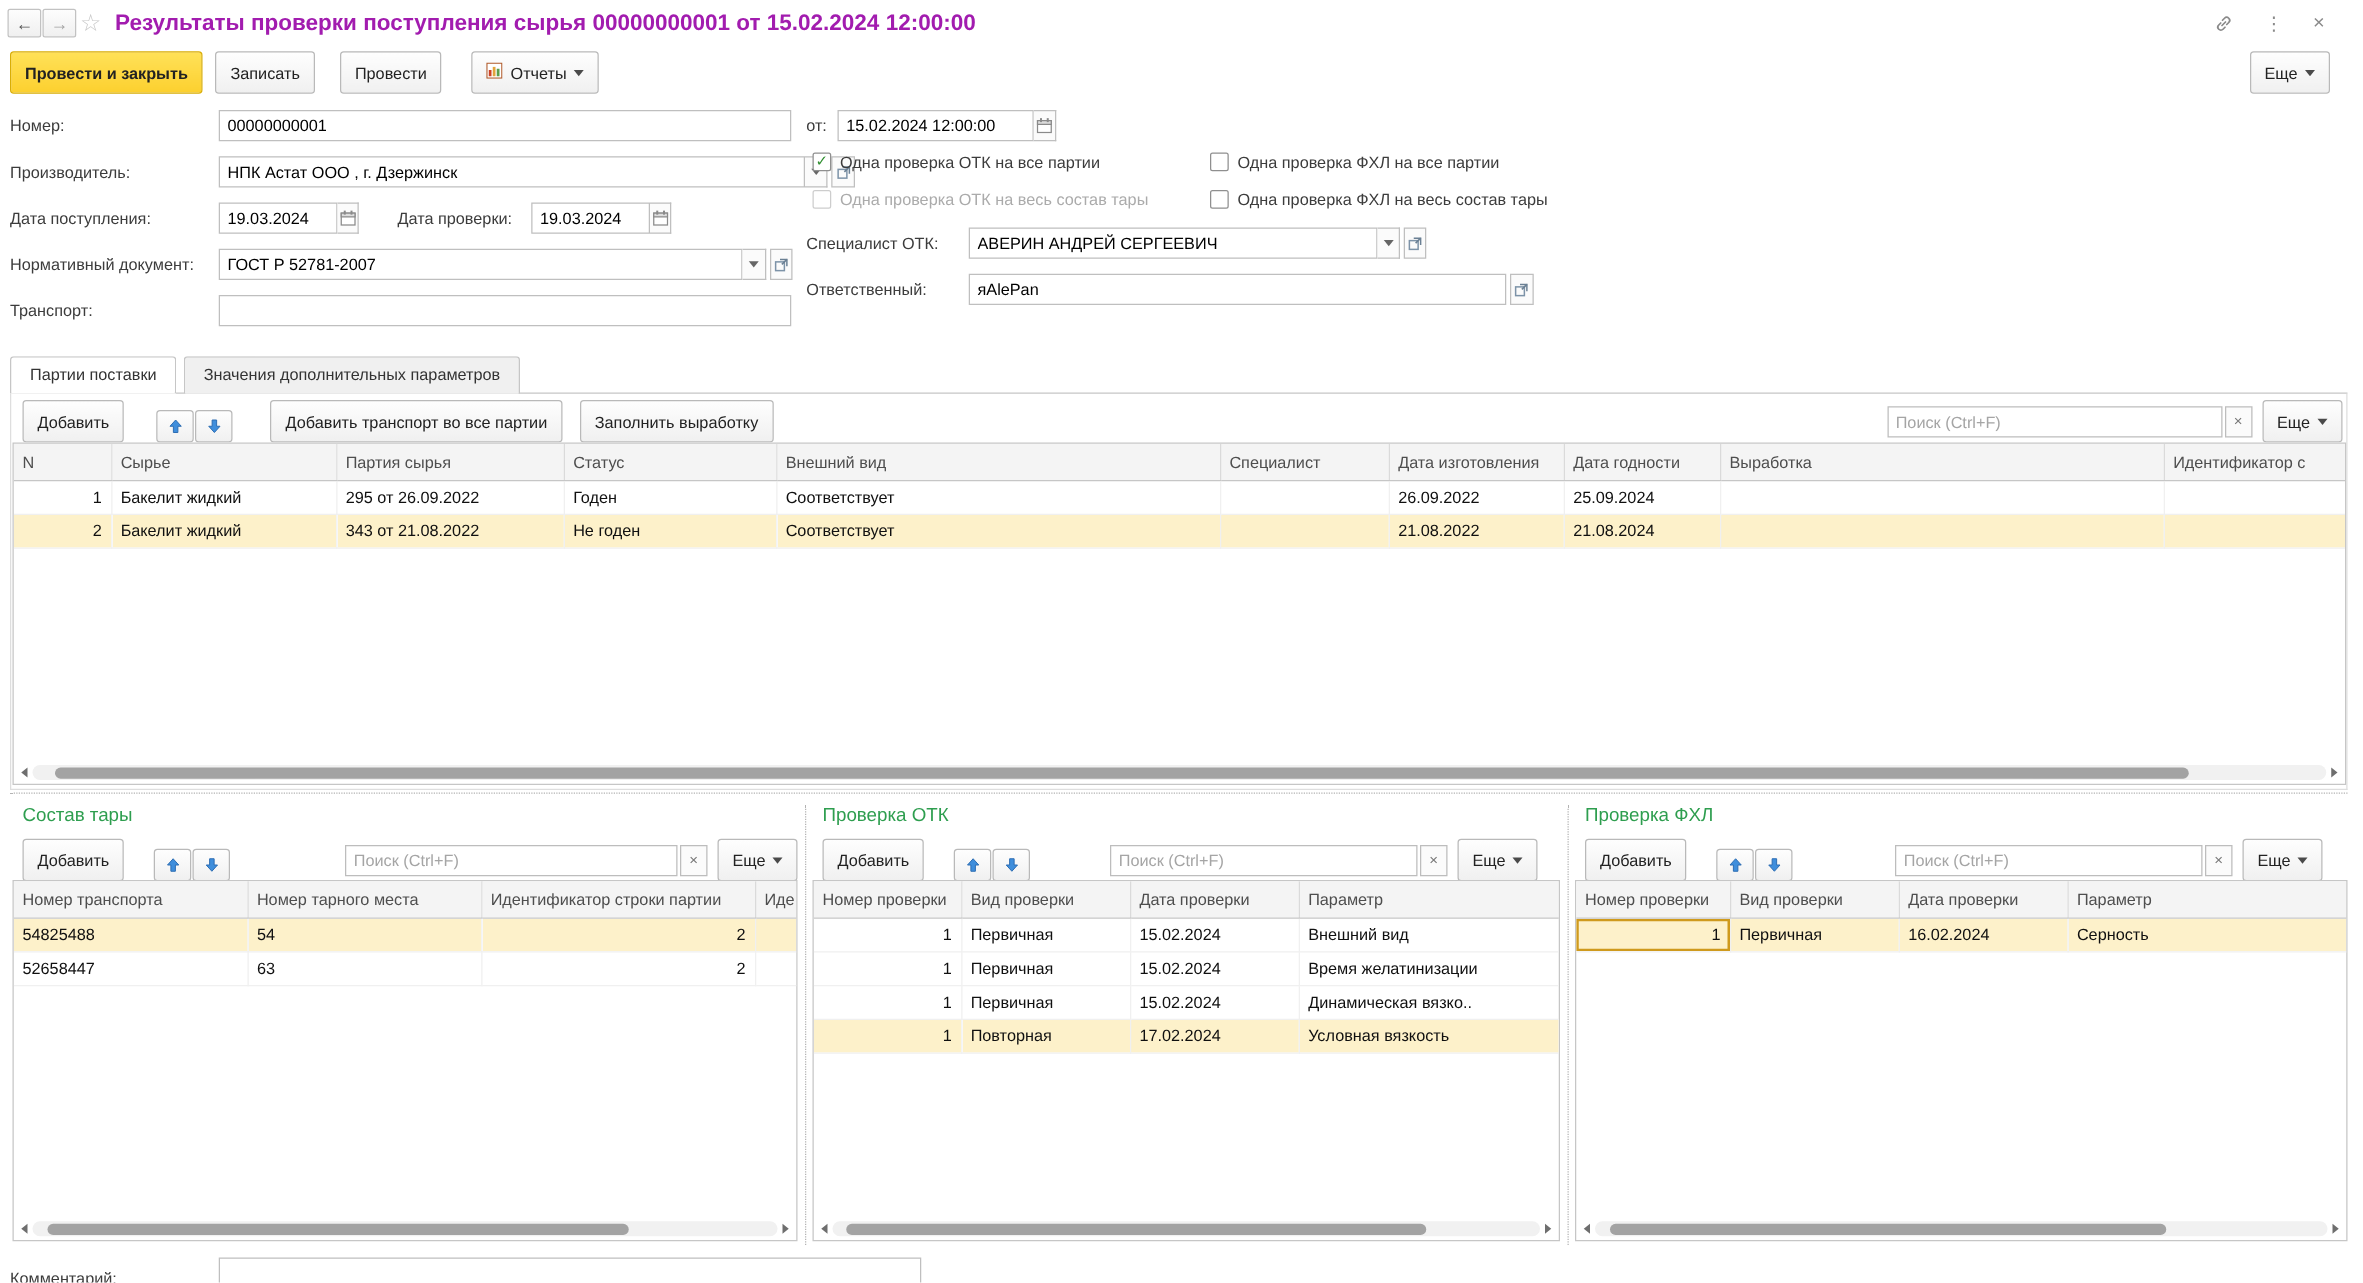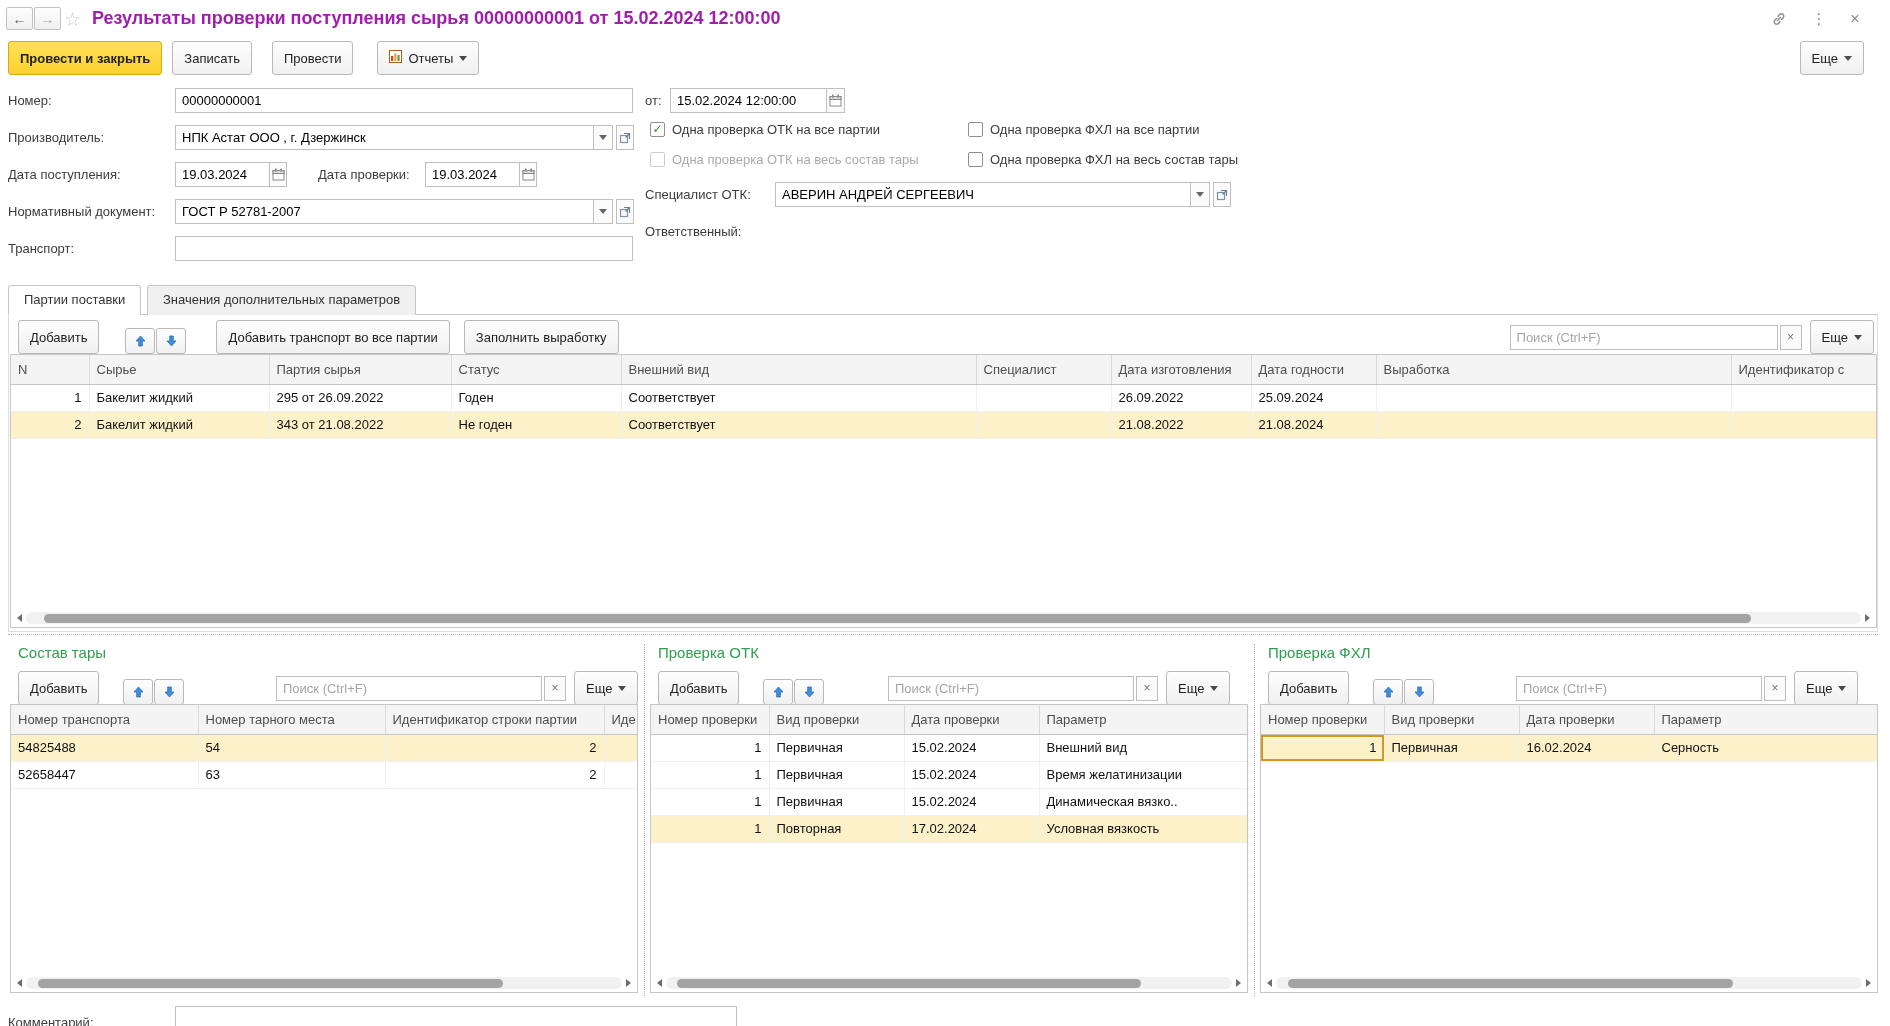--- a/index.html
+++ b/index.html
@@ -158,21 +158,21 @@
         <svg width="13" height="13" viewBox="0 0 13 13">
           <rect x="1" y="2.5" width="11" height="9.5" fill="#fff" stroke="#8a8a8a"></rect>
           <rect x="1" y="2.5" width="11" height="3" fill="#dcdcdc" stroke="#8a8a8a"></rect>
           <rect x="3" y="0.5" width="1.6" height="3.2" fill="#8a8a8a"></rect>
           <rect x="8.4" y="0.5" width="1.6" height="3.2" fill="#8a8a8a"></rect>
         </svg>
       </span>
   </div>
 
   <div class="lbl" style="left:8px; top:125px">Производитель:</div>
-  <div class="fld" style="left:175px; top:125px; width:459px">
+  <div class="fld" style="left:175px; top:125px; width:509px">
     <input value="НПК Астат ООО , г. Дзержинск" style="">
     <span class="sqbtn">
         <span class="ddc"></span>
       </span>
     <span class="sqbtn sep">
         <svg width="12" height="12" viewBox="0 0 12 12" fill="none">
           <rect x="1.5" y="3.5" width="7" height="7" stroke="#7d93a8" stroke-width="1.2"></rect>
           <path d="M5 1.5h5.5V7" stroke="#6b8094" stroke-width="1.2"></path>
           <path d="M10.5 1.5L6.5 5.5" stroke="#6b8094" stroke-width="1.3"></path>
         </svg>
@@ -217,21 +217,21 @@
         <svg width="13" height="13" viewBox="0 0 13 13">
           <rect x="1" y="2.5" width="11" height="9.5" fill="#fff" stroke="#8a8a8a"></rect>
           <rect x="1" y="2.5" width="11" height="3" fill="#dcdcdc" stroke="#8a8a8a"></rect>
           <rect x="3" y="0.5" width="1.6" height="3.2" fill="#8a8a8a"></rect>
           <rect x="8.4" y="0.5" width="1.6" height="3.2" fill="#8a8a8a"></rect>
         </svg>
       </span>
   </div>
 
   <div class="lbl" style="left:645px; top:182px">Специалист ОТК:</div>
-  <div class="fld" style="left:775px; top:182px; width:456px">
+  <div class="fld" style="left:775px; top:182px; width:366px">
     <input value="АВЕРИН АНДРЕЙ СЕРГЕЕВИЧ" style="">
     <span class="sqbtn">
         <span class="ddc"></span>
       </span>
     <span class="sqbtn sep">
         <svg width="12" height="12" viewBox="0 0 12 12" fill="none">
           <rect x="1.5" y="3.5" width="7" height="7" stroke="#7d93a8" stroke-width="1.2"></rect>
           <path d="M5 1.5h5.5V7" stroke="#6b8094" stroke-width="1.2"></path>
           <path d="M10.5 1.5L6.5 5.5" stroke="#6b8094" stroke-width="1.3"></path>
         </svg>
@@ -247,20 +247,30 @@
     <span class="sqbtn sep">
         <svg width="12" height="12" viewBox="0 0 12 12" fill="none">
           <rect x="1.5" y="3.5" width="7" height="7" stroke="#7d93a8" stroke-width="1.2"></rect>
           <path d="M5 1.5h5.5V7" stroke="#6b8094" stroke-width="1.2"></path>
           <path d="M10.5 1.5L6.5 5.5" stroke="#6b8094" stroke-width="1.3"></path>
         </svg>
       </span>
   </div>
 
   <div class="lbl" style="left:645px; top:219px">Ответственный:</div>
+  <div class="fld" style="left:775px; top:219px; width:452px">
+    <input value="яAlePan" style="">
+    <span class="sqbtn sep">
+        <svg width="12" height="12" viewBox="0 0 12 12" fill="none">
+          <rect x="1.5" y="3.5" width="7" height="7" stroke="#7d93a8" stroke-width="1.2"></rect>
+          <path d="M5 1.5h5.5V7" stroke="#6b8094" stroke-width="1.2"></path>
+          <path d="M10.5 1.5L6.5 5.5" stroke="#6b8094" stroke-width="1.3"></path>
+        </svg>
+      </span>
+  </div>
 
   <div class="lbl" style="left:8px; top:236px">Транспорт:</div>
   <div class="fld" style="left:175px; top:236px; width:458px">
     <input value="" style="">
   </div>
 
   <div class="tabstrip">
     <span class="tab active">Партии поставки</span>
     <span class="tab">Значения дополнительных параметров</span>
   </div>

